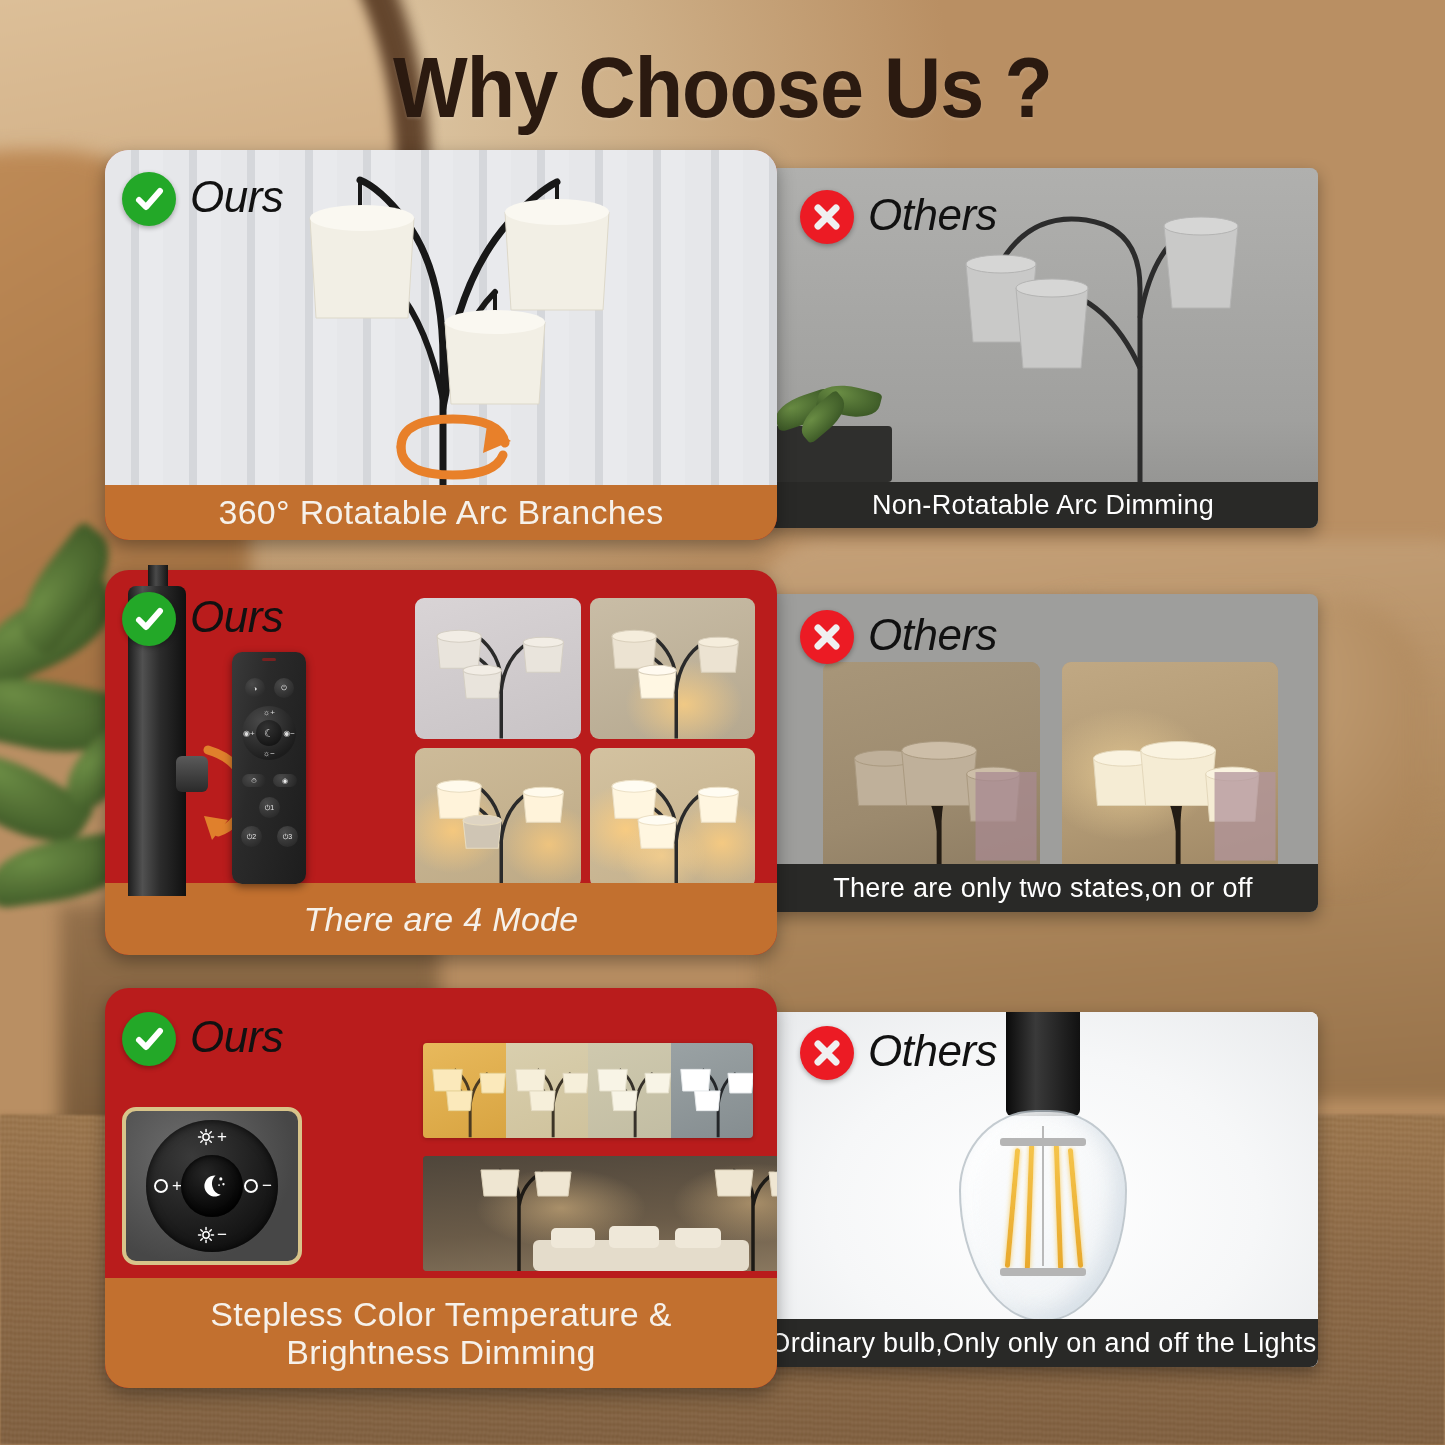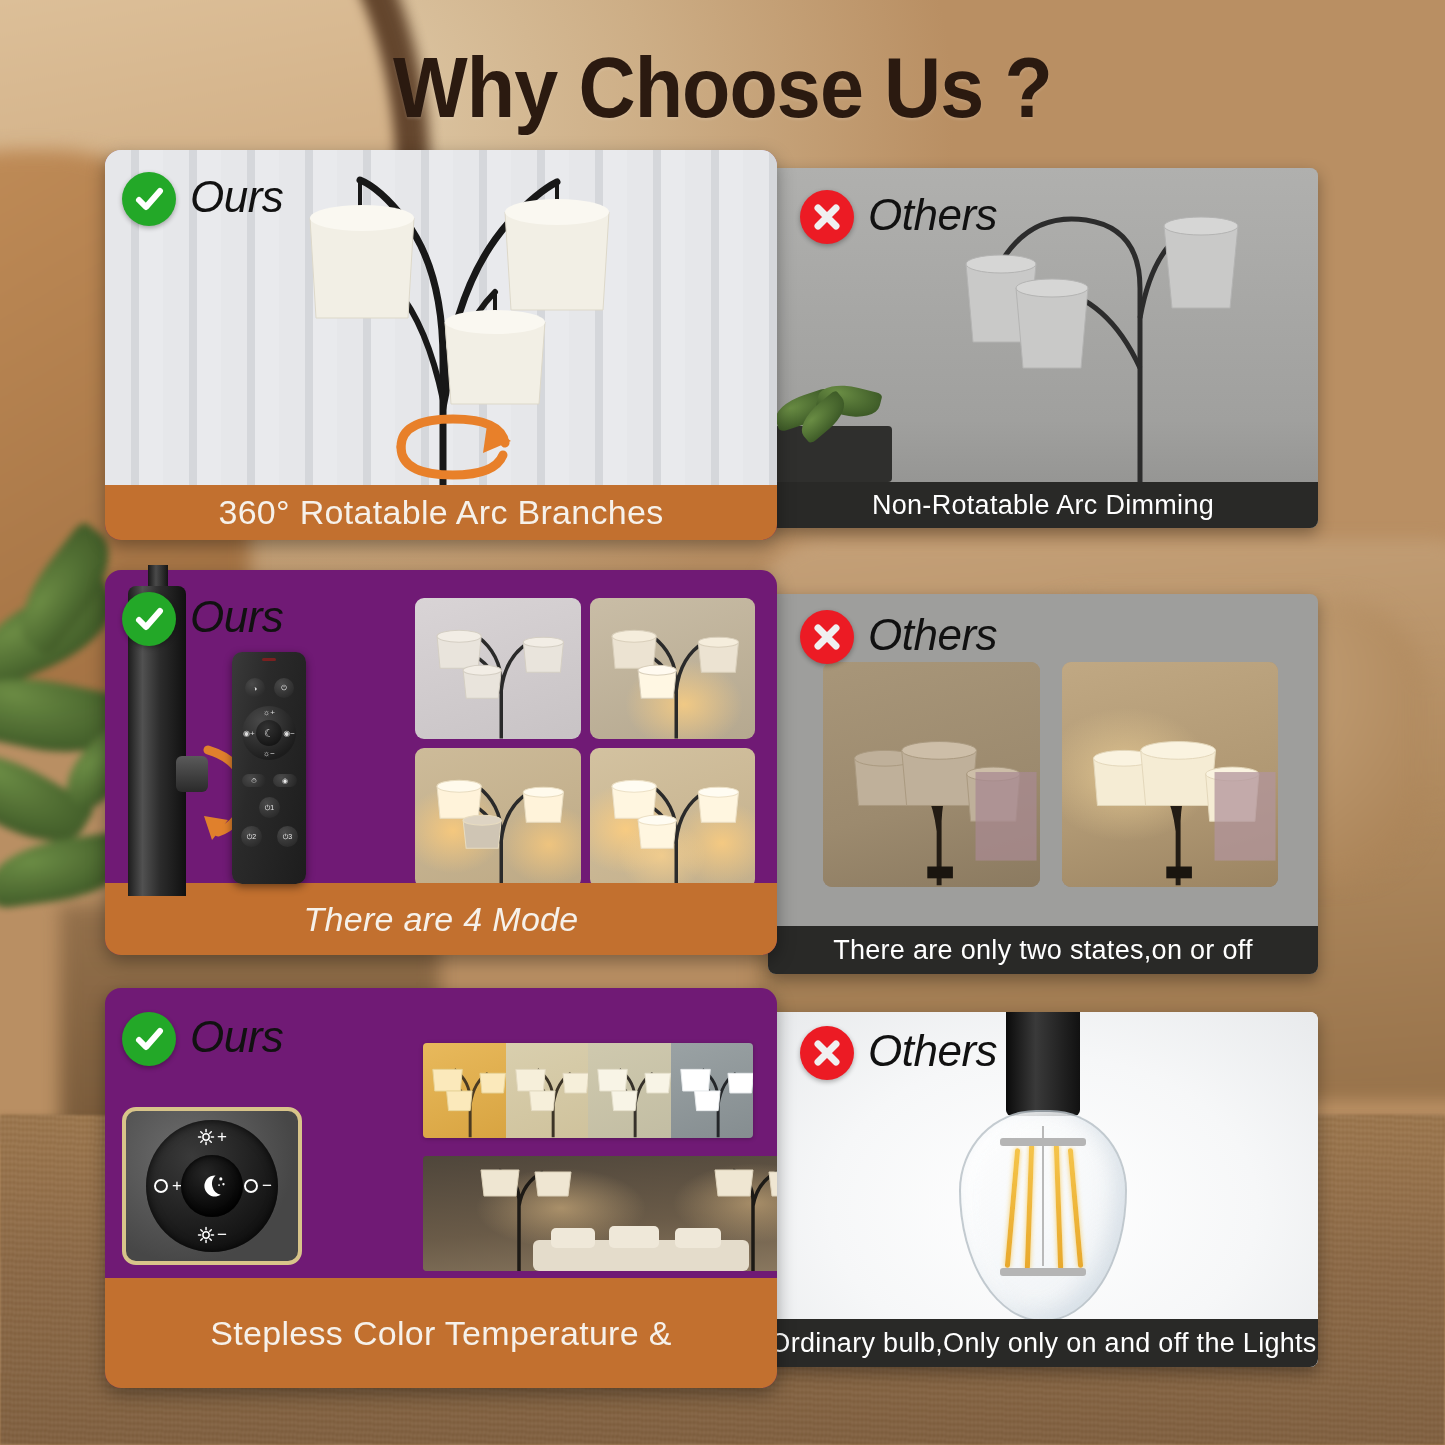--- a/index.html
+++ b/index.html
@@ -83,22 +83,22 @@
     color:#2b1a10;
     letter-spacing:-1px;
     transform:scaleX(.92);
     text-shadow:0 2px 3px rgba(255,255,255,.12);
   }
 
   
   .card { position:absolute; }
 
   .ours-card {
-    background:#701a75;
-    border-radius:16px;
+    background:#b91c1c;
+    border-radius:24px;
     box-shadow:0 6px 18px rgba(0,0,0,.35);
     overflow:hidden;
     z-index:4;
   }
   .others-card {
     background:#9e9e9c;
     border-radius:8px;
     box-shadow:0 6px 16px rgba(0,0,0,.33);
     overflow:hidden;
     z-index:3;
@@ -146,21 +146,21 @@
   #row1-others { left:768px; top:168px; width:550px; height:360px; }
   #row1-others .scene {
     position:absolute; inset:0;
     background:linear-gradient(180deg,#b0b0ae 0%,#a0a09e 70%,#8e8e8c 100%);
   }
   #row1-others .cap-bar { height:46px; }
 
   
   #row2-ours { left:105px; top:570px; width:672px; height:385px; }
   #row2-ours .cap-bar { height:72px;font-style:italic; }
-  #row2-others { left:768px; top:594px; width:550px; height:380px; }
+  #row2-others { left:768px; top:594px; width:550px; height:318px; }
   #row2-others .cap-bar { height:48px; }
 
   
   #row3-ours { left:105px; top:988px; width:672px; height:400px; }
   #row3-ours .cap-bar { height:110px; flex-direction:column; justify-content:center; }
   #row3-others { left:768px; top:1012px; width:550px; height:355px; background:#fff; }
   #row3-others .cap-bar { height:48px; }
 
   .mode-grid {
     position:absolute; left:310px; top:28px; width:340px; height:290px;
@@ -617,20 +617,21 @@
           <path d="M346 16 h36 l-3 24 h-30 z"></path>
       </g>
       <rect x="110" y="84" width="216" height="31" rx="6" fill="#e4dccb"></rect>
       <rect x="128" y="72" width="44" height="20" rx="5" fill="#efe8d9"></rect>
       <rect x="186" y="70" width="50" height="22" rx="5" fill="#efe8d9"></rect>
       <rect x="252" y="72" width="46" height="20" rx="5" fill="#efe8d9"></rect>
     </svg>
   </div>
   <div class="cap-bar cap-ours">
     <span>Stepless Color Temperature &amp;</span>
+    <span>Brightness Dimming</span>
   </div>
 </div>
 
 <div class="knob-wrap">
   <div class="knob">
     <div class="knob-ico" style="left:50%;top:7px;transform:translateX(-50%);">
       <svg viewBox="0 0 24 24">
           <circle cx="12" cy="12" r="4.2" fill="none" stroke="#fff" stroke-width="2"></circle>
           <g stroke="#fff" stroke-width="2" stroke-linecap="round">
             <path d="M12 2v3M12 19v3M2 12h3M19 12h3M5 5l2 2M17 17l2 2M19 5l-2 2M7 17l-2 2"></path>

